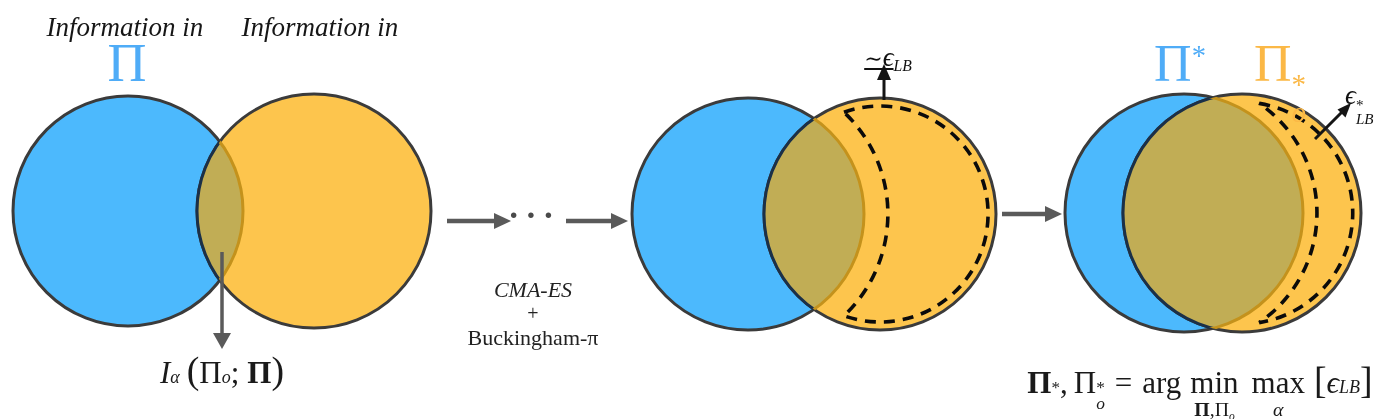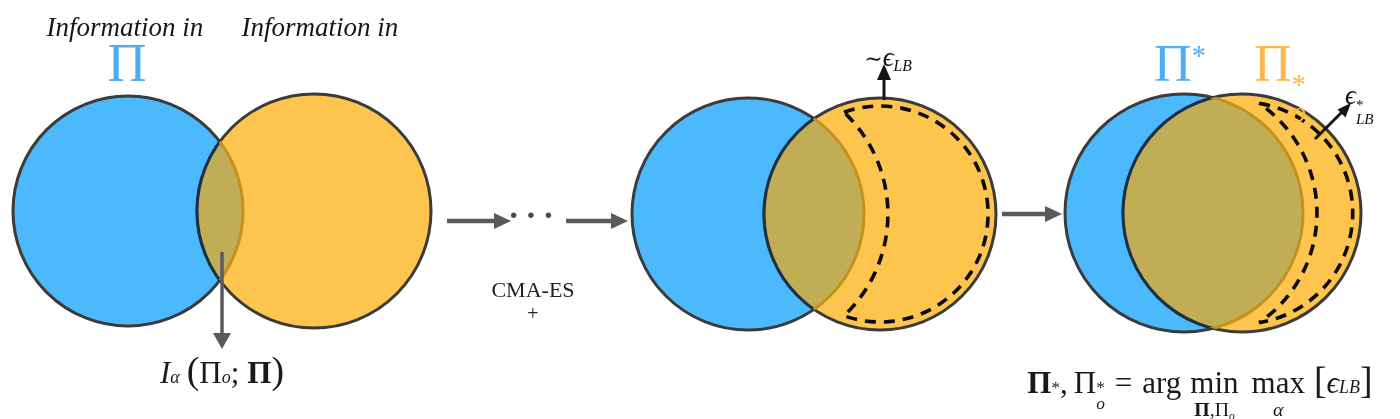--- a/index.html
+++ b/index.html
@@ -118,24 +118,25 @@
       <span class="paren">(</span>
       <span>Π</span>
       <span class="sub">o</span>
       <span>;</span>
       <span style="width:8px;"></span>
       <span class="bold">Π</span>
       <span class="paren">)</span>
   </div>
 
   <div class="abs ctr gray-big-dots" style="left:534px;top:196px;">···</div>
-  <div class="abs ctr proc-s" style="left:533px;top:277px;">CMA-ES</div>
+  <div class="abs ctr proc-s" style="left:533px;top:277px;font-style:italic;">CMA-ES</div>
   <div class="abs ctr proc-s" style="left:533px;top:302px;font-size:20px;">+</div>
+  <div class="abs ctr proc-s" style="left:533px;top:325px;">Buckingham-π</div>
 
-  <div class="abs ctr eps-lab" style="left:888px;top:42px;">
+  <div class="abs ctr eps-lab" style="left:888px;top:42px;text-decoration:underline;">
     <span style="font-size:22px;">∼</span><span class="it">ϵ</span><span class="sub">LB</span>
   </div>
 
 
   <div class="abs ctr blue-t" style="left:1180px;top:38px;font-size:52px;line-height:1;">
     <span>Π</span><span class="sup">*</span>
   </div>
   <div class="abs ctr orange-t" style="left:1280px;top:38px;font-size:52px;line-height:1;">
     <span>Π</span><span class="supsub">
         <span>*</span>

